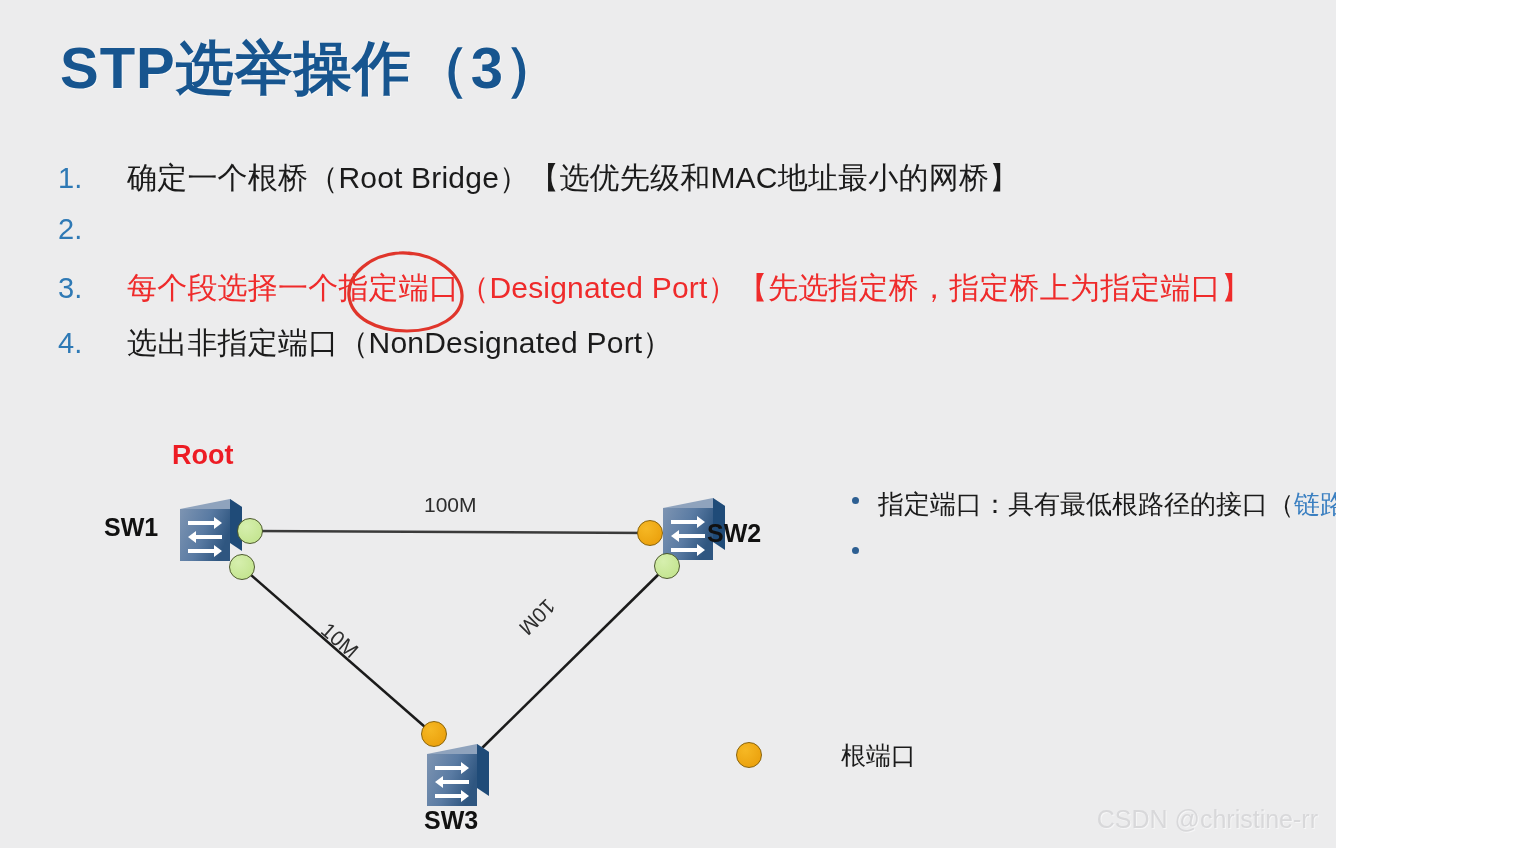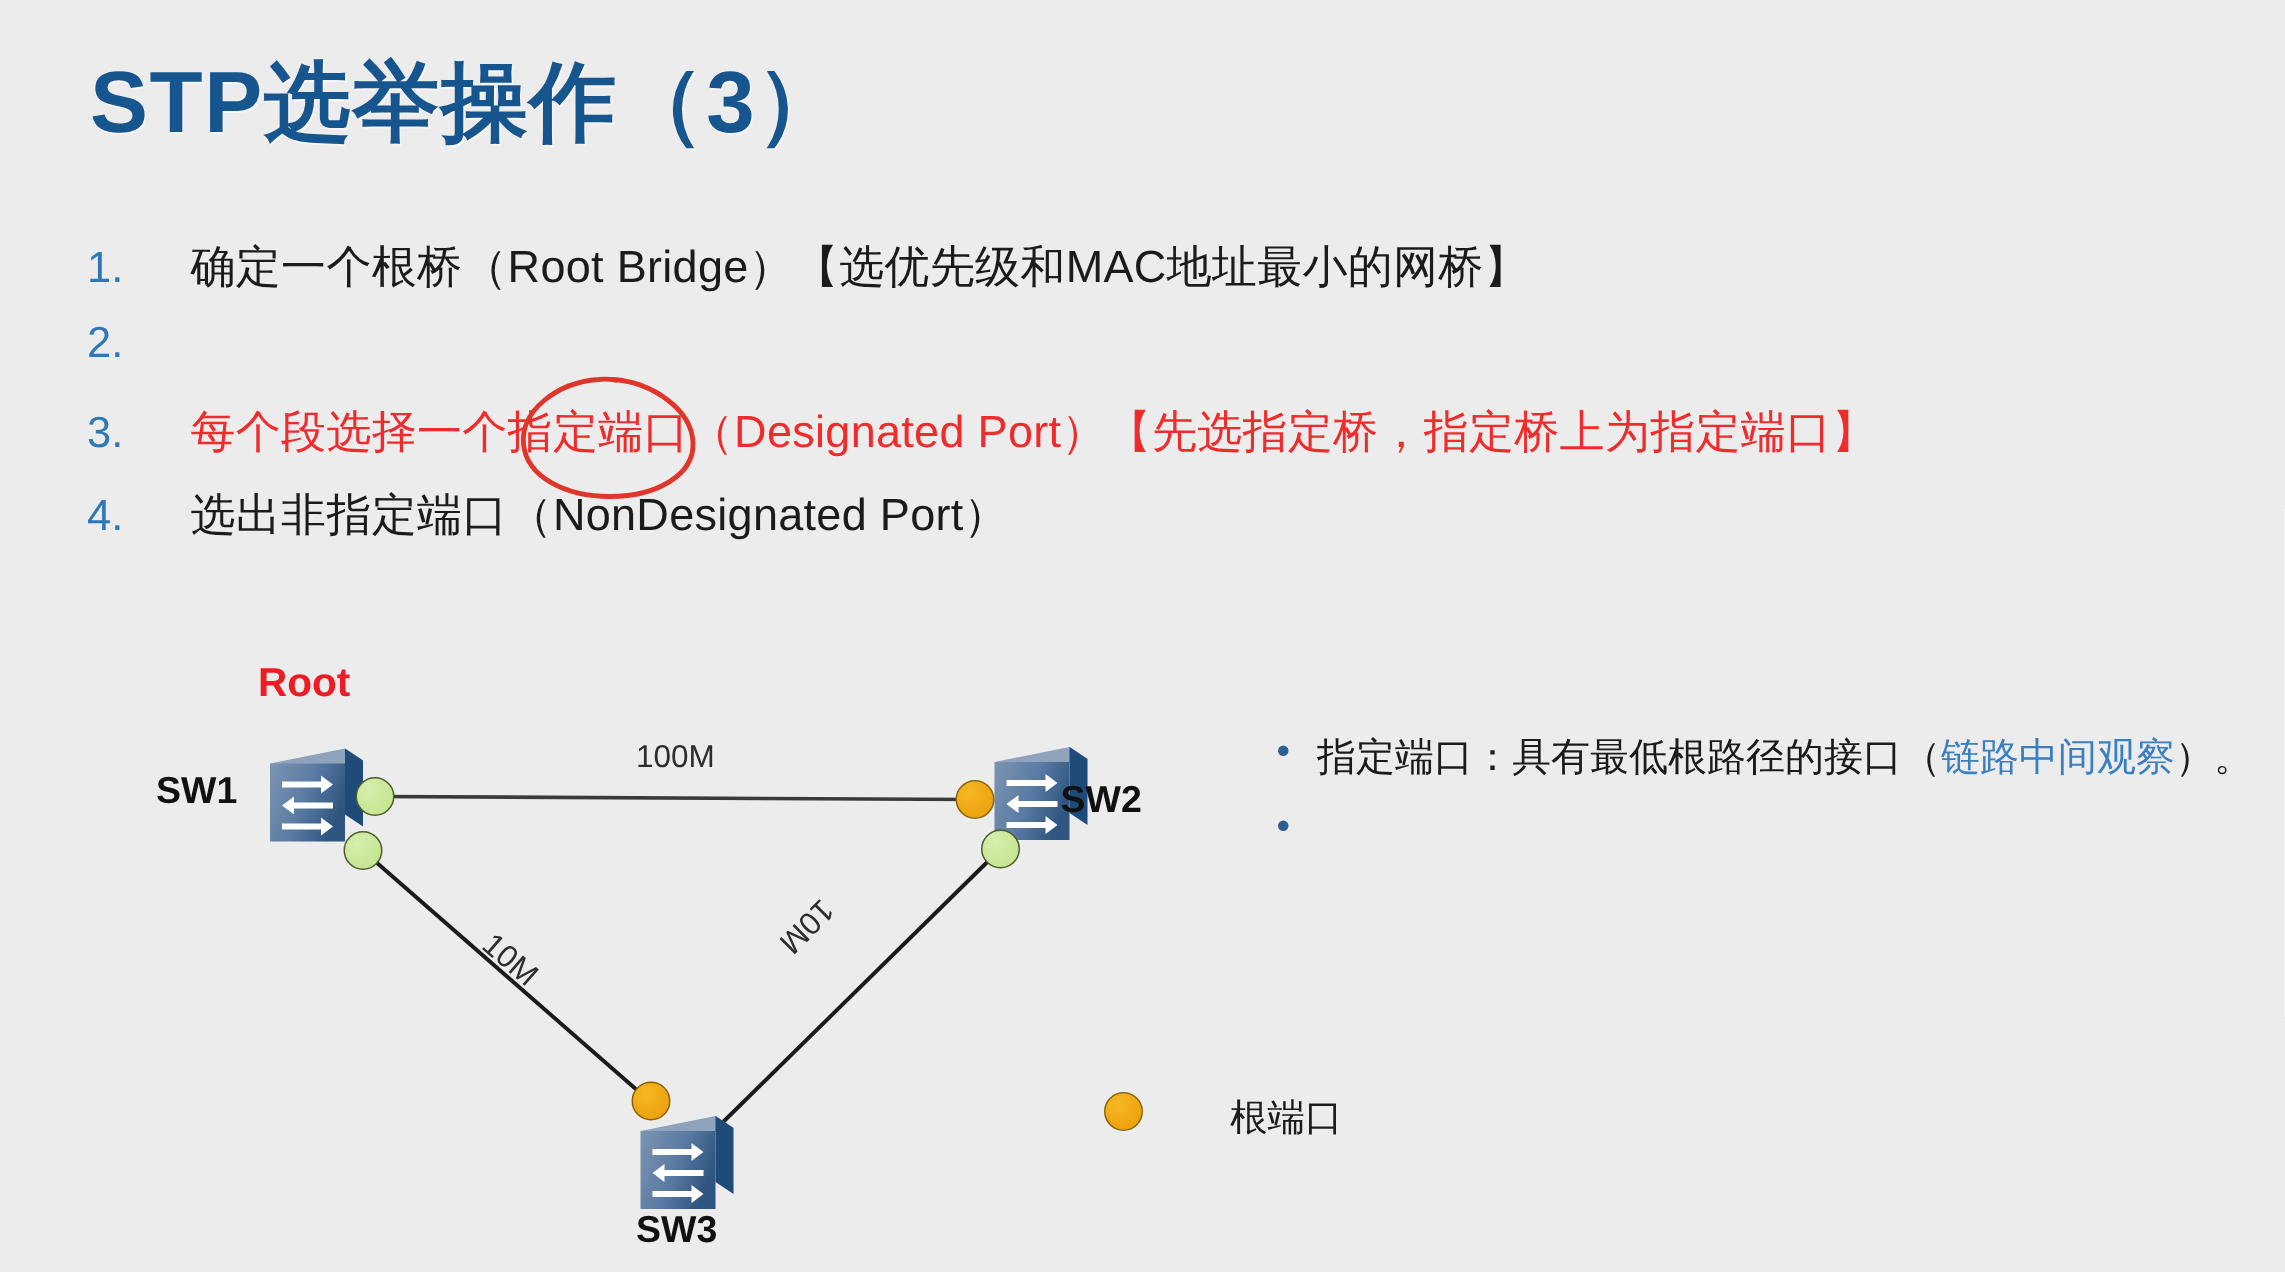--- a/index.html
+++ b/index.html
@@ -5,21 +5,21 @@
   html, body {
     margin: 0;
     padding: 0;
     background: #ffffff;
   }
   body {
     font-family: "Liberation Sans", "DejaVu Sans", sans-serif;
   }
   #slide {
     position: relative;
-    width: 1523px;
+    width: 1336px;
     height: 848px;
     background: #ececed;
     overflow: hidden;
   }
 
   
   #title {
     position: absolute;
     left: 60px;
     top: 30px;
@@ -156,21 +156,23 @@
   }
 
   
   #legend {
     position: absolute;
     left: 736px;
     top: 728px;
   }
   .legend-row {
     display: flex;
+    align-items: center;
     height: 54px;
+    gap: 21px;
   }
   .legend-swatch {
     width: 26px;
     height: 26px;
     border-radius: 50%;
     box-sizing: border-box;
     margin-right: 58px;
   }
   .legend-swatch.root {
     background: radial-gradient(circle at 35% 30%, #f6b824, #e89b07);
@@ -304,14 +306,15 @@
   <div class="link-label" style="left:332px; top:618px; transform: rotate(41deg); transform-origin: left top;">10M</div>
   <div class="link-label" style="left:560px; top:611px; transform: rotate(135deg); transform-origin: left top;">10M</div>
 
   <div id="legend">
     <div class="legend-row">
       <span class="legend-swatch root"></span>
       <span class="legend-label">根端口</span>
     </div>
   </div>
 
+  <div id="watermark">CSDN @christine-rr</div>
 
 </div>
 
 </body></html>

